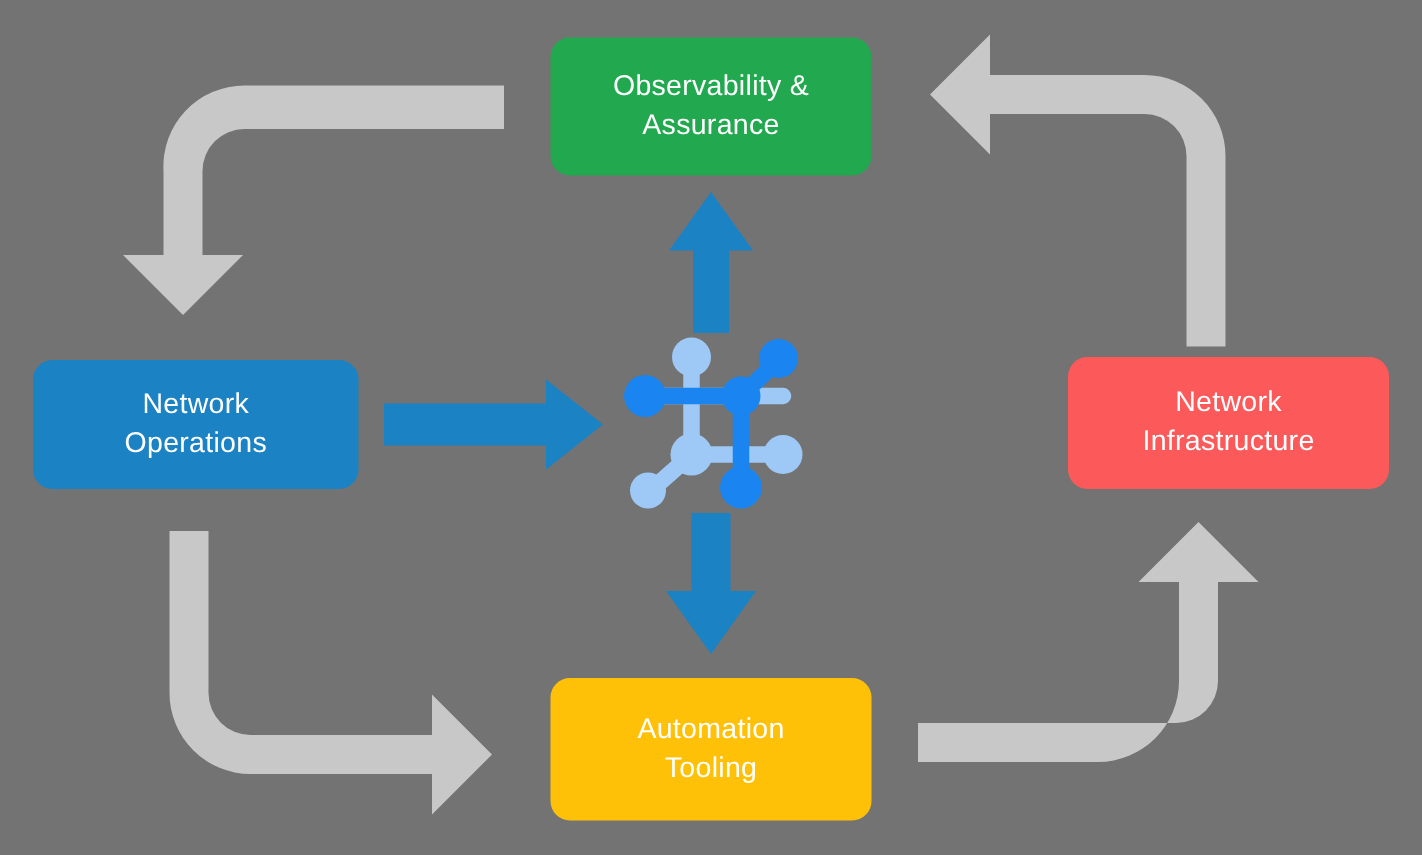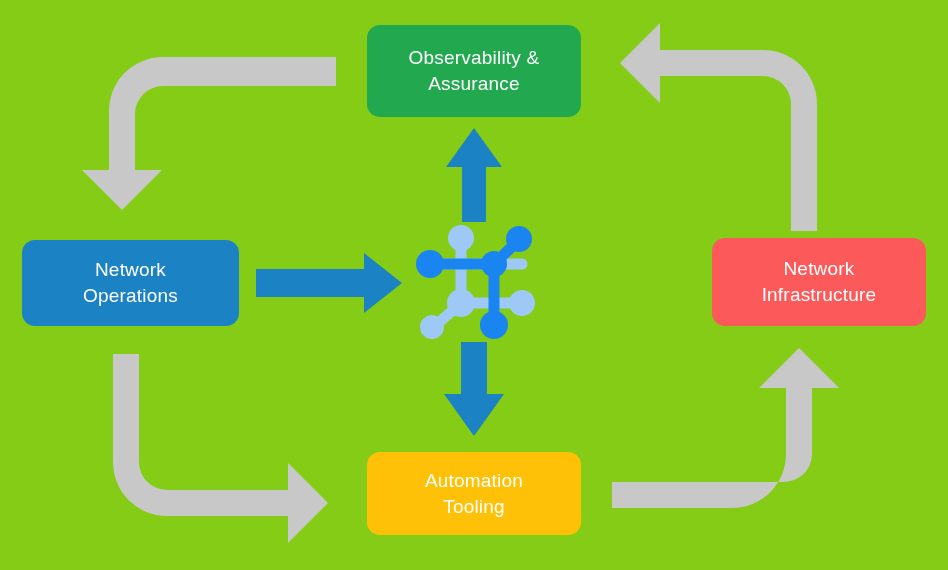--- a/index.html
+++ b/index.html
@@ -4,21 +4,21 @@
 <style>
   html, body {
     margin: 0;
     padding: 0;
     background: #000000;
   }
   #canvas {
     position: relative;
     width: 948px;
     height: 570px;
-    background: #84cc16;
+    background: #737373;
     overflow: hidden;
     font-family: "Liberation Sans", sans-serif;
   }
   .node-box {
     position: absolute;
     border-radius: 13px;
     display: flex;
     align-items: center;
     justify-content: center;
     text-align: center;
@@ -36,21 +36,21 @@
   }
   #box-network-operations {
     left: 22px; top: 240px; width: 217px; height: 86px;
     background: #1b82c4;
   }
   #box-network-infrastructure {
     left: 712px; top: 238px; width: 214px; height: 88px;
     background: #fc5a5a;
   }
   #box-automation-tooling {
-    left: 367px; top: 452px; width: 214px; height: 83px;
+    left: 367px; top: 452px; width: 214px; height: 95px;
     background: #ffc107;
   }
   .svg-layer {
     position: absolute;
     left: 0; top: 0;
     width: 948px;
     height: 570px;
   }
   .box-label {
     display: block;

